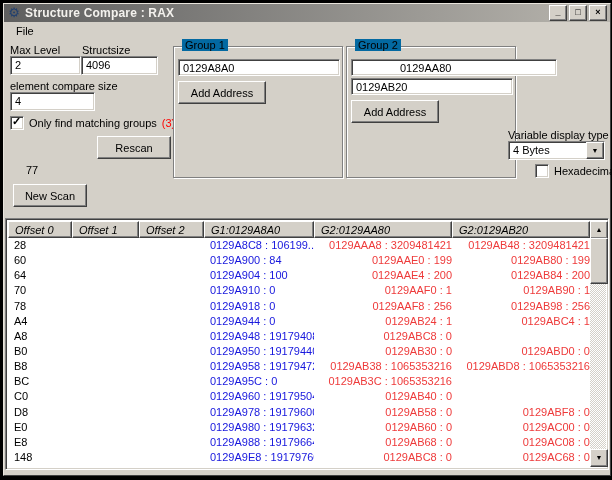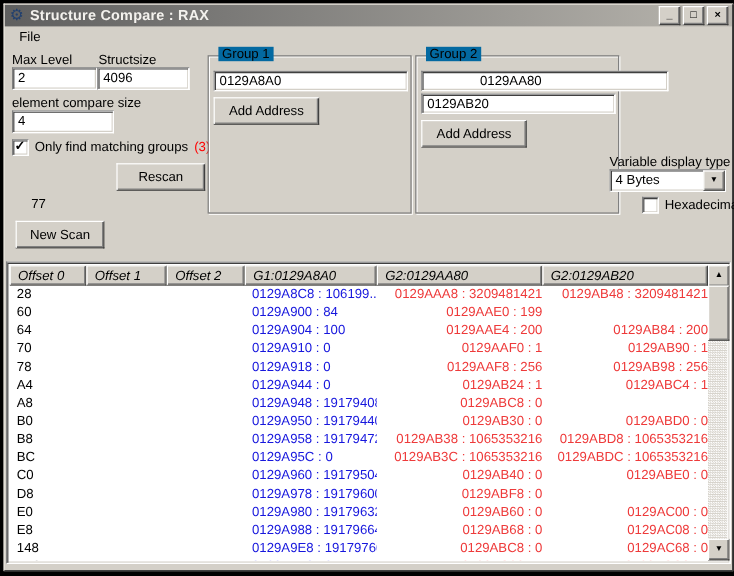--- a/index.html
+++ b/index.html
@@ -189,20 +189,21 @@
               <div class="tcell c-g1">0129A8C8 : 106199...</div>
               <div class="tcell c-g2">0129AAA8 : 3209481421</div>
               <div class="tcell c-g2">0129AB48 : 3209481421</div>
             </div>
             <div class="trow">
               <div class="tcell ">60</div>
               <div class="tcell "></div>
               <div class="tcell "></div>
               <div class="tcell c-g1">0129A900 : 84</div>
               <div class="tcell c-g2">0129AAE0 : 199</div>
+              <div class="tcell c-g2">0129AB80 : 199</div>
             </div>
             <div class="trow">
               <div class="tcell ">64</div>
               <div class="tcell "></div>
               <div class="tcell "></div>
               <div class="tcell c-g1">0129A904 : 100</div>
               <div class="tcell c-g2">0129AAE4 : 200</div>
               <div class="tcell c-g2">0129AB84 : 200</div>
             </div>
             <div class="trow">
@@ -251,35 +252,34 @@
               <div class="tcell c-g1">0129A958 : 19179472</div>
               <div class="tcell c-g2">0129AB38 : 1065353216</div>
               <div class="tcell c-g2">0129ABD8 : 1065353216</div>
             </div>
             <div class="trow">
               <div class="tcell ">BC</div>
               <div class="tcell "></div>
               <div class="tcell "></div>
               <div class="tcell c-g1">0129A95C : 0</div>
               <div class="tcell c-g2">0129AB3C : 1065353216</div>
-              <div class="tcell c-g2">0129ABDC : 1065353216</div>
             </div>
             <div class="trow">
               <div class="tcell ">C0</div>
               <div class="tcell "></div>
               <div class="tcell "></div>
               <div class="tcell c-g1">0129A960 : 19179504</div>
               <div class="tcell c-g2">0129AB40 : 0</div>
-              <div class="tcell c-g2">0129ABE0 : 0</div>
             </div>
             <div class="trow">
               <div class="tcell ">D8</div>
               <div class="tcell "></div>
               <div class="tcell "></div>
               <div class="tcell c-g1">0129A978 : 19179600</div>
+              <div class="tcell c-g2">0129AB58 : 0</div>
               <div class="tcell c-g2">0129ABF8 : 0</div>
             </div>
             <div class="trow">
               <div class="tcell ">E0</div>
               <div class="tcell "></div>
               <div class="tcell "></div>
               <div class="tcell c-g1">0129A980 : 19179632</div>
               <div class="tcell c-g2">0129AB60 : 0</div>
               <div class="tcell c-g2">0129AC00 : 0</div>
             </div>

